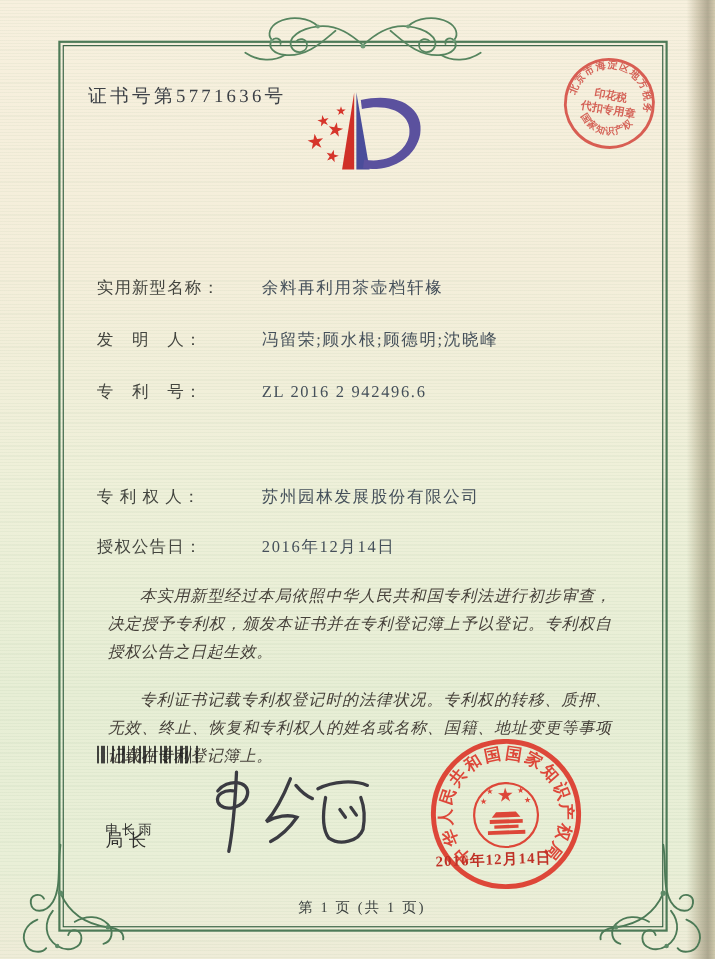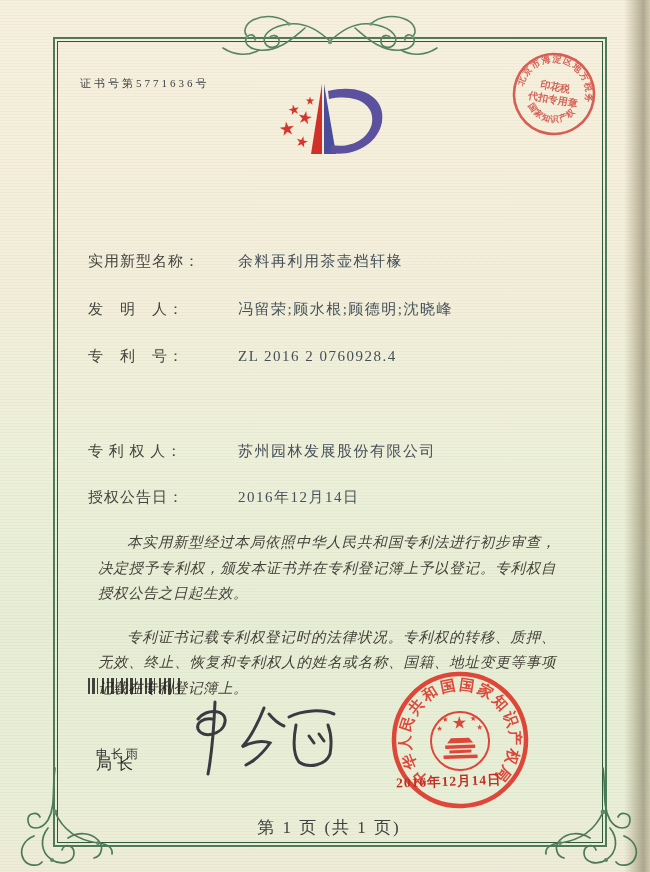--- a/index.html
+++ b/index.html
@@ -10,35 +10,35 @@
       linear-gradient(90deg, rgba(0,0,0,0) 0%, rgba(0,0,0,0) 96%, rgba(122,106,70,.28) 97.6%, rgba(84,72,44,.42) 99%, rgba(170,158,120,.45) 100%),
       linear-gradient(180deg,#f7f0de 0%,#f4eeda 28%,#eef0d9 52%,#e7eed5 72%,#e9efd7 90%,#efecd8 100%);
   }
   .page::before{
     content:"";position:absolute;inset:0;pointer-events:none;
     background:repeating-linear-gradient(180deg, rgba(120,158,120,.065) 0 1px, rgba(0,0,0,0) 1px 3px);
   }
   .frame{position:absolute;left:53px;top:37px;width:550px;height:806px;border:2px solid #4d7a57;}
   .frame-inner{position:absolute;left:2px;top:2px;right:2px;bottom:2px;border:1px solid #2e5a3c;}
   .abs{position:absolute;}
-  .cert-no{left:80px;top:76px;font-size:11px;letter-spacing:3px;color:#3c4046;}
+  .cert-no{left:80px;top:76px;font-size:17px;letter-spacing:3px;color:#3c4046;}
   .title{left:53px;top:170px;width:552px;text-align:center;font-size:34px;font-weight:700;letter-spacing:8px;color:#24211c;}
   .field{left:88px;font-size:15px;color:#3d4146;letter-spacing:1px;white-space:nowrap;}
   .field .lbl{display:inline-block;width:150px;color:#43453f;}
   .field .val{color:#45505a;letter-spacing:1.5px;}
   .body-text{left:80px;top:512px;width:494px;font-size:14.5px;line-height:25.5px;
     color:#46413a;text-align:justify;font-style:italic;letter-spacing:.5px;}
   .body-text p{margin:18px;text-indent:2em;}
   .barcode{left:88px;top:678px;width:92px;height:16px;opacity:.82;
     background:repeating-linear-gradient(90deg,#1d1d1d 0 2px,transparent 2px 4px,#1d1d1d 4px 7px,transparent 7px 9px,#1d1d1d 9px 10px,transparent 10px 14px,#1d1d1d 14px 16px,transparent 16px 19px);}
   .sig-title{left:96px;top:718px;font-size:16px;letter-spacing:5px;color:#2e2e2c;margin-top:36px;}
   .sig-name{left:96px;top:746px;font-size:12px;letter-spacing:3px;color:#2e2e2c;}
   .seal-date{left:396px;top:772px;width:150px;font-size:13.5px;font-weight:700;color:#bf3127;
     letter-spacing:1px;transform:rotate(-2deg);white-space:nowrap;}
-  .footer{left:53px;top:816px;width:552px;text-align:center;font-size:17px;letter-spacing:2px;color:#3c4240;}
+  .footer{left:53px;top:816px;width:552px;text-align:center;font-size:13px;letter-spacing:2px;color:#3c4240;}
   .seal-svg{left:385px;top:665px;opacity:.92;transform:rotate(-2deg);}
   .stamp-svg{left:506px;top:46px;opacity:.85;transform:rotate(10deg);}
   .logo-svg{left:258px;top:82px;}
   .sig-svg{left:185px;top:696px;}
   .orn-top{left:215px;top:8px;}
   .orn-bl{left:10px;top:766px;}
   .orn-br{left:544px;top:766px;transform:scaleX(-1);}
 </style>
 </head>
 <body>
@@ -130,21 +130,21 @@
   </svg>
 
 
   <div class="abs field" style="top:252px">
     <span class="lbl">实用新型名称：</span><span class="val">余料再利用茶壶档轩椽</span>
   </div>
   <div class="abs field" style="top:300px">
     <span class="lbl">发　明　人：</span><span class="val">冯留荣;顾水根;顾德明;沈晓峰</span>
   </div>
   <div class="abs field" style="top:347px">
-    <span class="lbl">专　利　号：</span><span class="val">ZL 2016 2 0760928.4</span>
+    <span class="lbl">专　利　号：</span><span class="val">ZL 2016 2 942496.6</span>
   </div>
   <div class="abs field" style="top:442px">
     <span class="lbl">专 利 权 人：</span><span class="val">苏州园林发展股份有限公司</span>
   </div>
   <div class="abs field" style="top:488px">
     <span class="lbl">授权公告日：</span><span class="val">2016年12月14日</span>
   </div>
 
   <div class="abs body-text">
     <p>本实用新型经过本局依照中华人民共和国专利法进行初步审查，决定授予专利权，颁发本证书并在专利登记簿上予以登记。专利权自授权公告之日起生效。</p>

